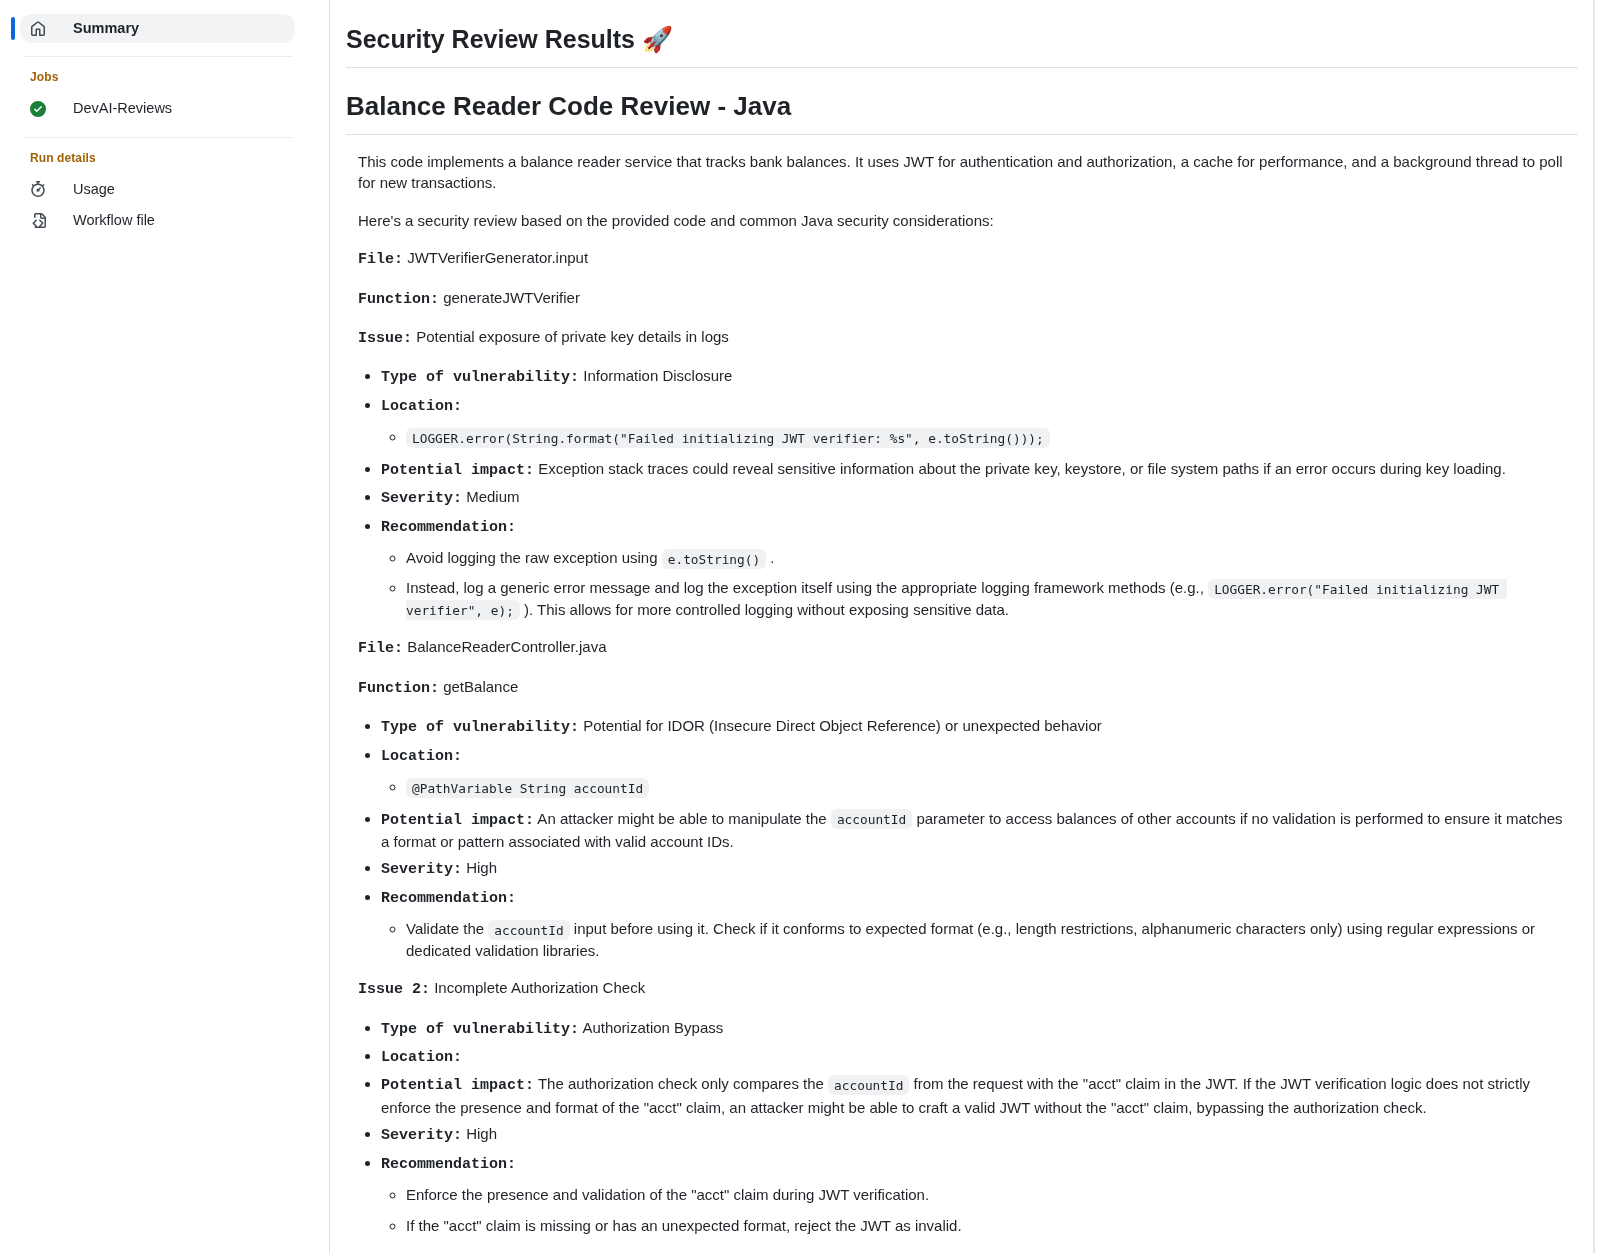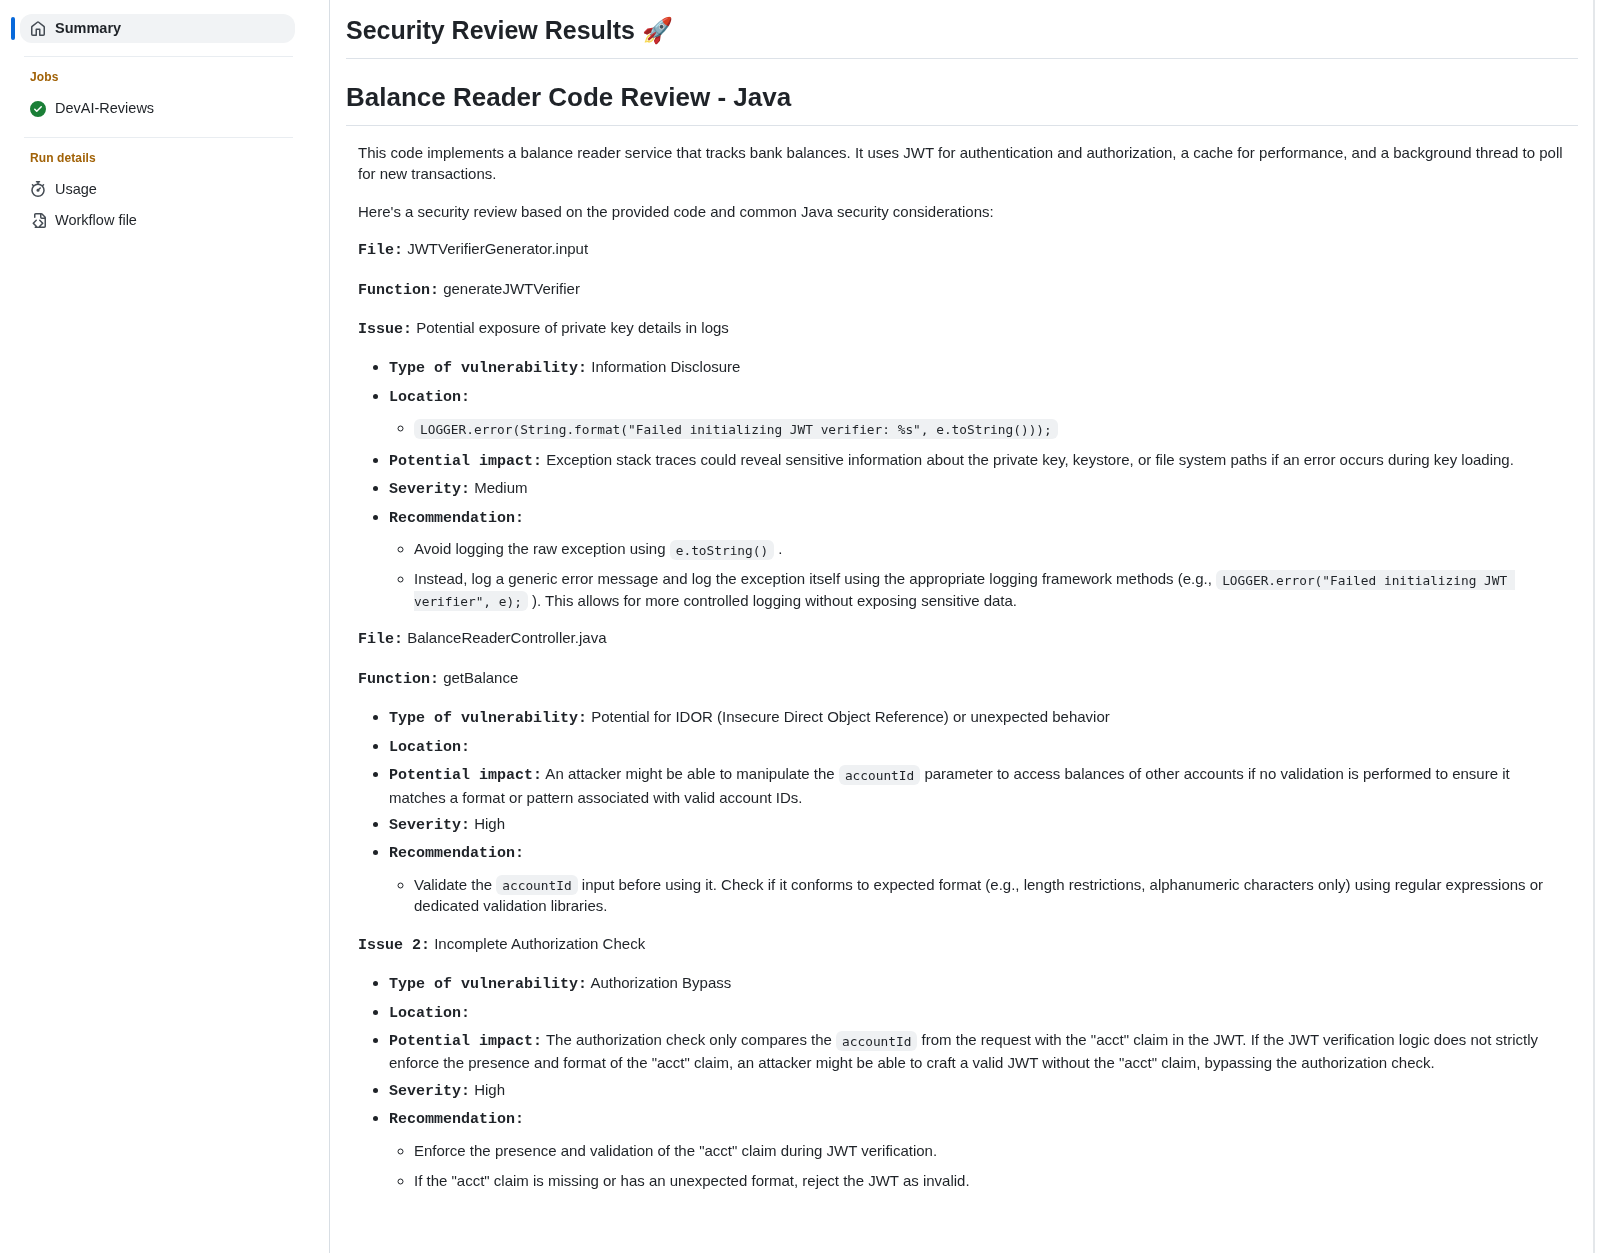--- a/index.html
+++ b/index.html
@@ -13,21 +13,21 @@
   .app { display: flex; width: 100%; height: 100%; }
 
   
   .sidebar {
     width: 330px; min-width: 330px; height: 100%;
     border-right: 1px solid #d8dee4;
     padding-top: 14px;
     background: #ffffff;
   }
   .side-item {
-    display: flex; align-items: center; gap: 9px;
+    display: flex; align-items: center; gap: 27px;
     margin: 0 34px 2px 20px; padding: 6px 10px;
     border-radius: 12px; font-size: 14.5px; color: #1f2328;
     cursor: pointer; position: relative; line-height: 1.2;
   }
   .side-item.selected { background: #f1f3f5; font-weight: 700; }
   .side-item.selected::before {
     content: ""; position: absolute; left: -9px; top: 3px; bottom: 3px;
     width: 4px; border-radius: 3px; background: #0969da;
   }
   .side-item .oct { display: inline-flex; width: 16px; height: 16px; flex: none; }
@@ -35,37 +35,37 @@
     border: none; border-top: 1px solid #e9edf1;
     margin: 13px 36px 13px 24px;
   }
   .side-section {
     font-size: 12px; font-weight: 700; color: #a16207;
     margin: 12px 30px 10px 30px; letter-spacing: 0.1px;
   }
 
   
   .main {
-    flex: 1 1 auto; padding: 15px 22px 0 16px;
+    flex: 1 1 auto; padding: 24px 22px 0 16px;
     overflow: hidden;
   }
   h1.doc-title {
     font-size: 25px; font-weight: 700; margin: 0 0 0 0;
     padding-bottom: 12px; border-bottom: 1px solid #dde2e8;
     line-height: 1.25;
   }
   h2.doc-heading {
     font-size: 26px; font-weight: 700; margin: 22px 0 16px 0;
     padding-bottom: 11px; border-bottom: 1px solid #dde2e8;
     line-height: 1.25;
   }
   .md-body { font-size: 15px; line-height: 1.43; }
   .md-body p { margin: 16px 12px; }
   .md-body strong { font-weight: 700; font-family: Liberation Mono, monospace; }
-  .md-body ul.l1 { list-style-type: disc; margin: 16px 12px; padding-left: 31px; }
+  .md-body ul.l1 { list-style-type: disc; margin: 16px 4px; padding-left: 31px; }
   .md-body ul.l1 > li { margin: 5px 0; }
   .md-body ul.l2 { list-style-type: circle; margin: 6px 0 10px 0; padding-left: 25px; }
   .md-body ul.l2 > li { margin: 9px 0; }
   .md-body code {
     font-family: "DejaVu Sans Mono", "Liberation Mono", monospace;
     font-size: 12.8px; background: #eff1f3; color: #1f2328;
     border-radius: 6px; padding: 2.5px 6px; white-space: pre-wrap;
   }
 
   
@@ -145,21 +145,23 @@
           <li><strong>Severity:</strong><span> Medium</span></li>
           <li><strong>Recommendation:</strong><ul class="l2">
               <li><span>Avoid logging the raw exception using </span><code>e.toString()</code><span> .</span></li>
               <li><span>Instead, log a generic error message and log the exception itself using the appropriate logging framework methods (e.g., </span><code>LOGGER.error("Failed initializing JWT verifier", e);</code><span> ). This allows for more controlled logging without exposing sensitive data.</span></li>
             </ul></li>
         </ul>
         <p><strong>File:</strong><span> BalanceReaderController.java</span></p>
         <p><strong>Function:</strong><span> getBalance</span></p>
         <ul class="l1">
           <li><strong>Type of vulnerability:</strong><span> Potential for IDOR (Insecure Direct Object Reference) or unexpected behavior</span></li>
-          <li><strong>Location:</strong></li>
+          <li><strong>Location:</strong><ul class="l2">
+              <li><code>@PathVariable String accountId</code></li>
+            </ul></li>
           <li><strong>Potential impact:</strong><span> An attacker might be able to manipulate the </span><code>accountId</code><span> parameter to access balances of other accounts if no validation is performed to ensure it matches a format or pattern associated with valid account IDs.</span></li>
           <li><strong>Severity:</strong><span> High</span></li>
           <li><strong>Recommendation:</strong><ul class="l2">
               <li><span>Validate the </span><code>accountId</code><span> input before using it. Check if it conforms to expected format (e.g., length restrictions, alphanumeric characters only) using regular expressions or dedicated validation libraries.</span></li>
             </ul></li>
         </ul>
         <p><strong>Issue 2:</strong><span> Incomplete Authorization Check</span></p>
         <ul class="l1">
           <li><strong>Type of vulnerability:</strong><span> Authorization Bypass</span></li>
           <li><strong>Location:</strong></li>

